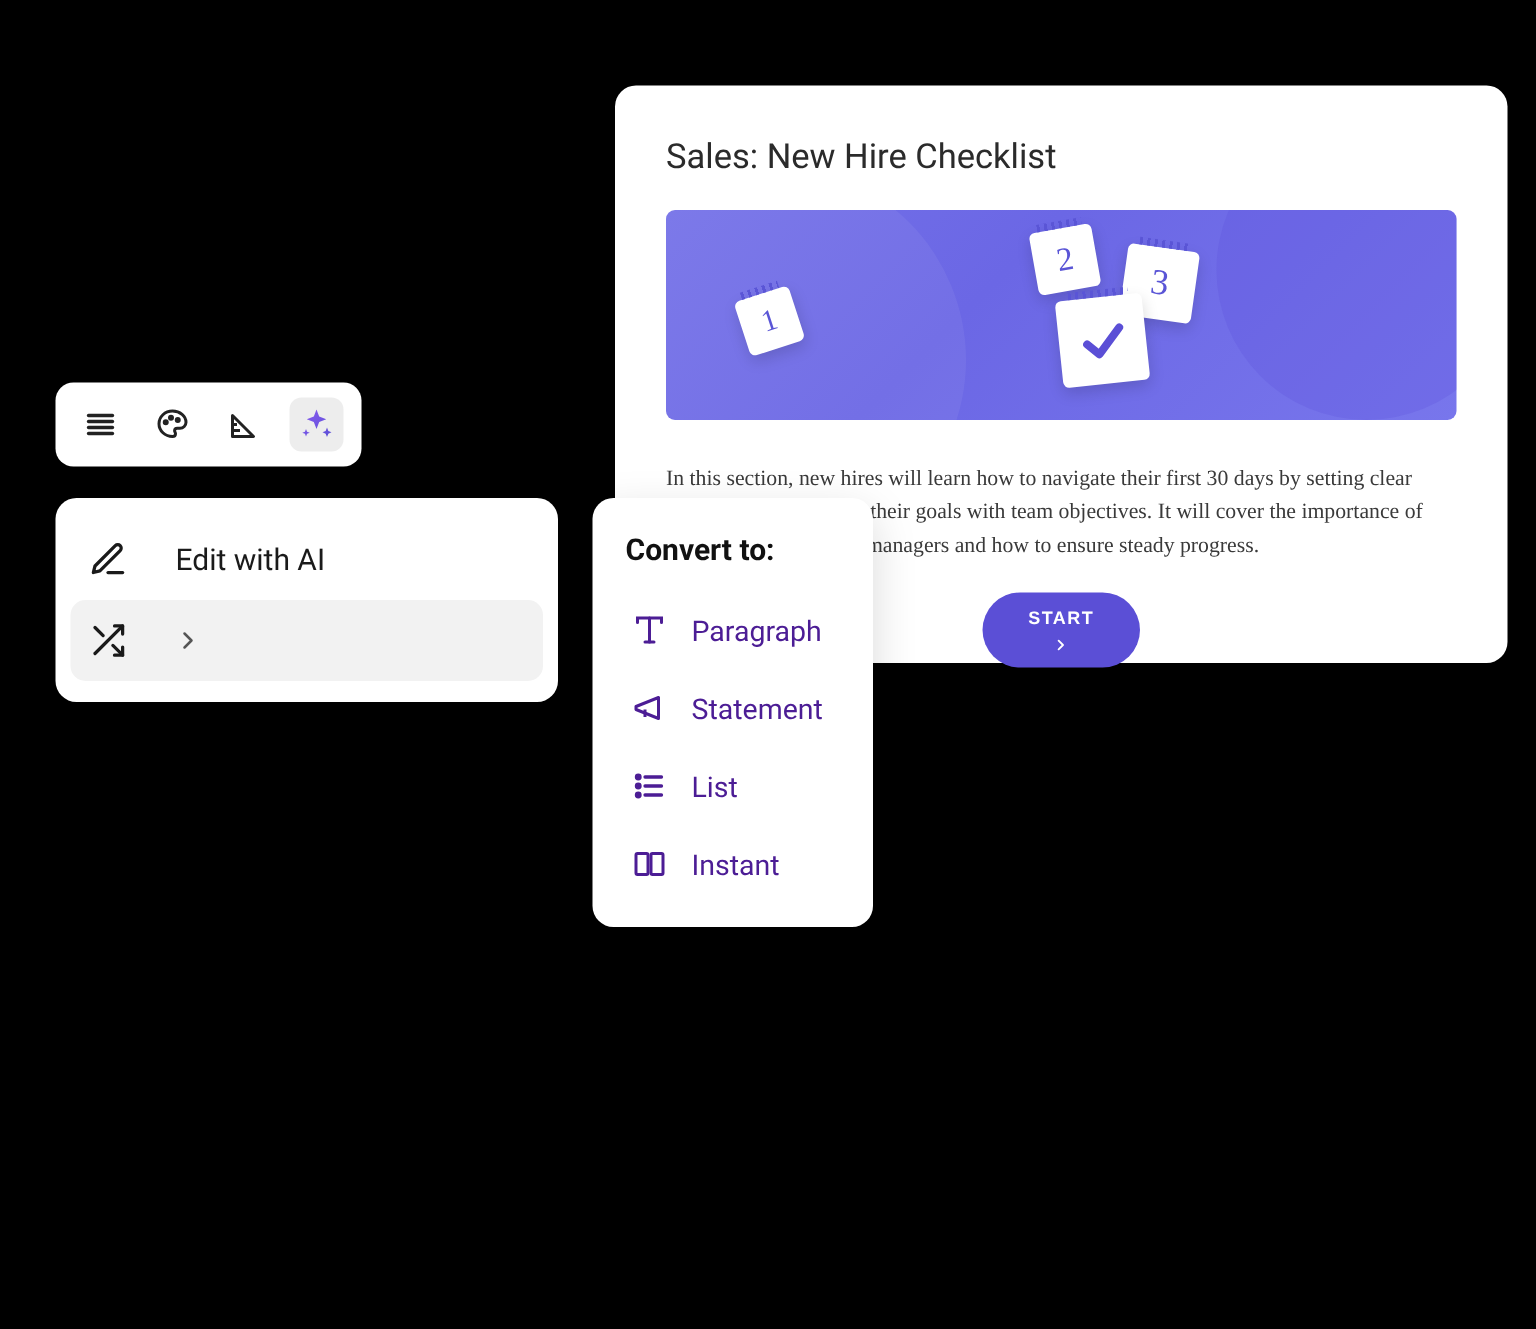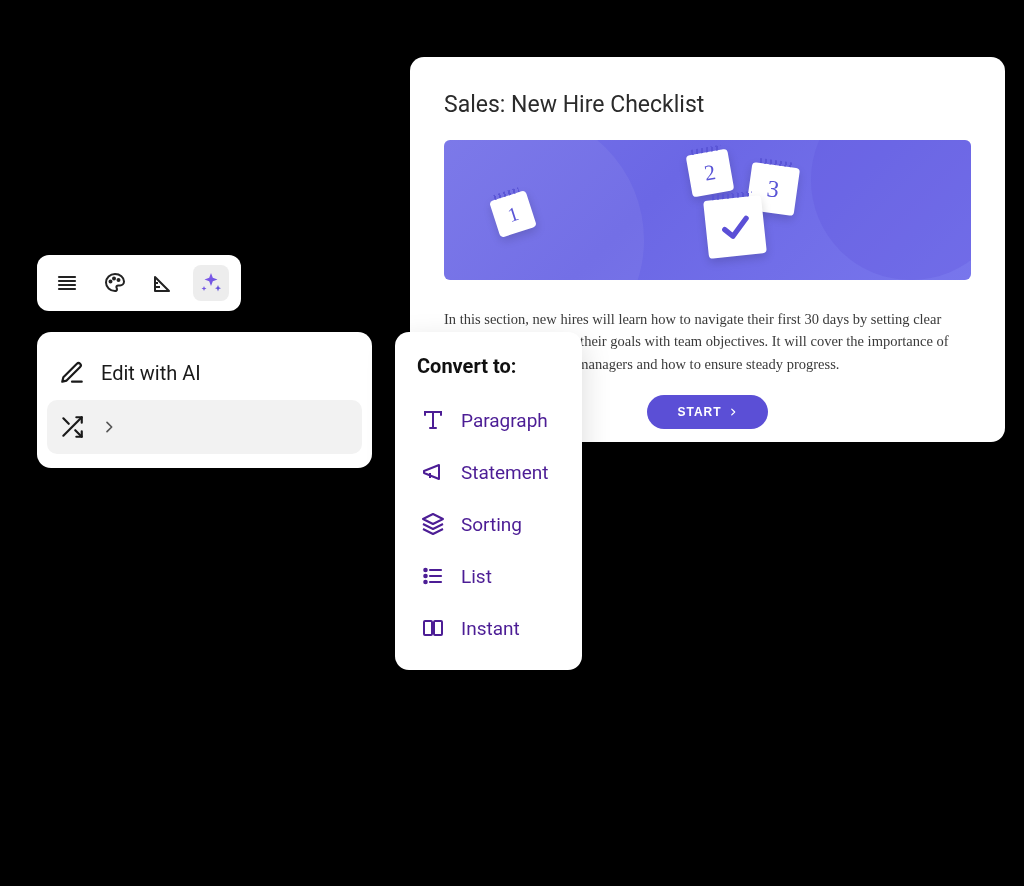--- a/index.html
+++ b/index.html
@@ -102,20 +102,21 @@
     gap: 6px;
     background: #5b4fd6;
     color: #fff;
     border: none;
     border-radius: 999px;
     padding: 10px 30px;
     font-size: 12px;
     font-weight: 700;
     letter-spacing: 1px;
     cursor: pointer;
+    flex-direction: column;
   }
   .start-btn svg { width: 10px; height: 10px; }
 
   
   .toolbar {
     position: absolute;
     left: 37px;
     top: 255px;
     background: #fff;
     border-radius: 12px;
@@ -149,21 +150,21 @@
     width: 335px;
     background: #fff;
     border-radius: 14px;
     padding: 14px 10px;
     box-shadow: 0 10px 30px rgba(0,0,0,0.15);
     z-index: 5;
   }
   .ai-item {
     display: flex;
     align-items: center;
-    gap: 16px;
+    gap: 32px;
     padding: 14px 12px;
     border-radius: 10px;
     font-size: 20px;
     color: #1a1a1a;
     cursor: pointer;
   }
   .ai-item.hover { background: #f2f2f2; }
   .ai-item svg.lead { width: 26px; height: 26px; flex: none; }
   .ai-item .label { flex: 1; }
   .ai-item svg.chev { width: 16px; height: 16px; color: #555; }
@@ -298,28 +299,20 @@
   </div>
 
   <div class="conv-item">
     <svg viewBox="0 0 24 24" fill="none" stroke="currentColor" stroke-width="2" stroke-linejoin="round">
         <path d="M3 11l15-6v14L3 13v-2z"></path>
         <path d="M9 13v5"></path>
       </svg>
     <span>Statement</span>
   </div>
 
-  <div class="conv-item">
-    <svg viewBox="0 0 24 24" fill="none" stroke="currentColor" stroke-width="2" stroke-linejoin="round">
-        <polygon points="12 2 2 7 12 12 22 7 12 2"></polygon>
-        <polyline points="2 12 12 17 22 12"></polyline>
-        <polyline points="2 17 12 22 22 17"></polyline>
-      </svg>
-    <span>Sorting</span>
-  </div>
 
 
   <div class="conv-item">
     <svg viewBox="0 0 24 24" fill="none" stroke="currentColor" stroke-width="2.2" stroke-linecap="round">
         <line x1="9" y1="6" x2="20" y2="6"></line>
         <line x1="9" y1="12" x2="20" y2="12"></line>
         <line x1="9" y1="18" x2="20" y2="18"></line>
         <circle cx="4.5" cy="6" r="1.2" fill="currentColor"></circle>
         <circle cx="4.5" cy="12" r="1.2" fill="currentColor"></circle>
         <circle cx="4.5" cy="18" r="1.2" fill="currentColor"></circle>

